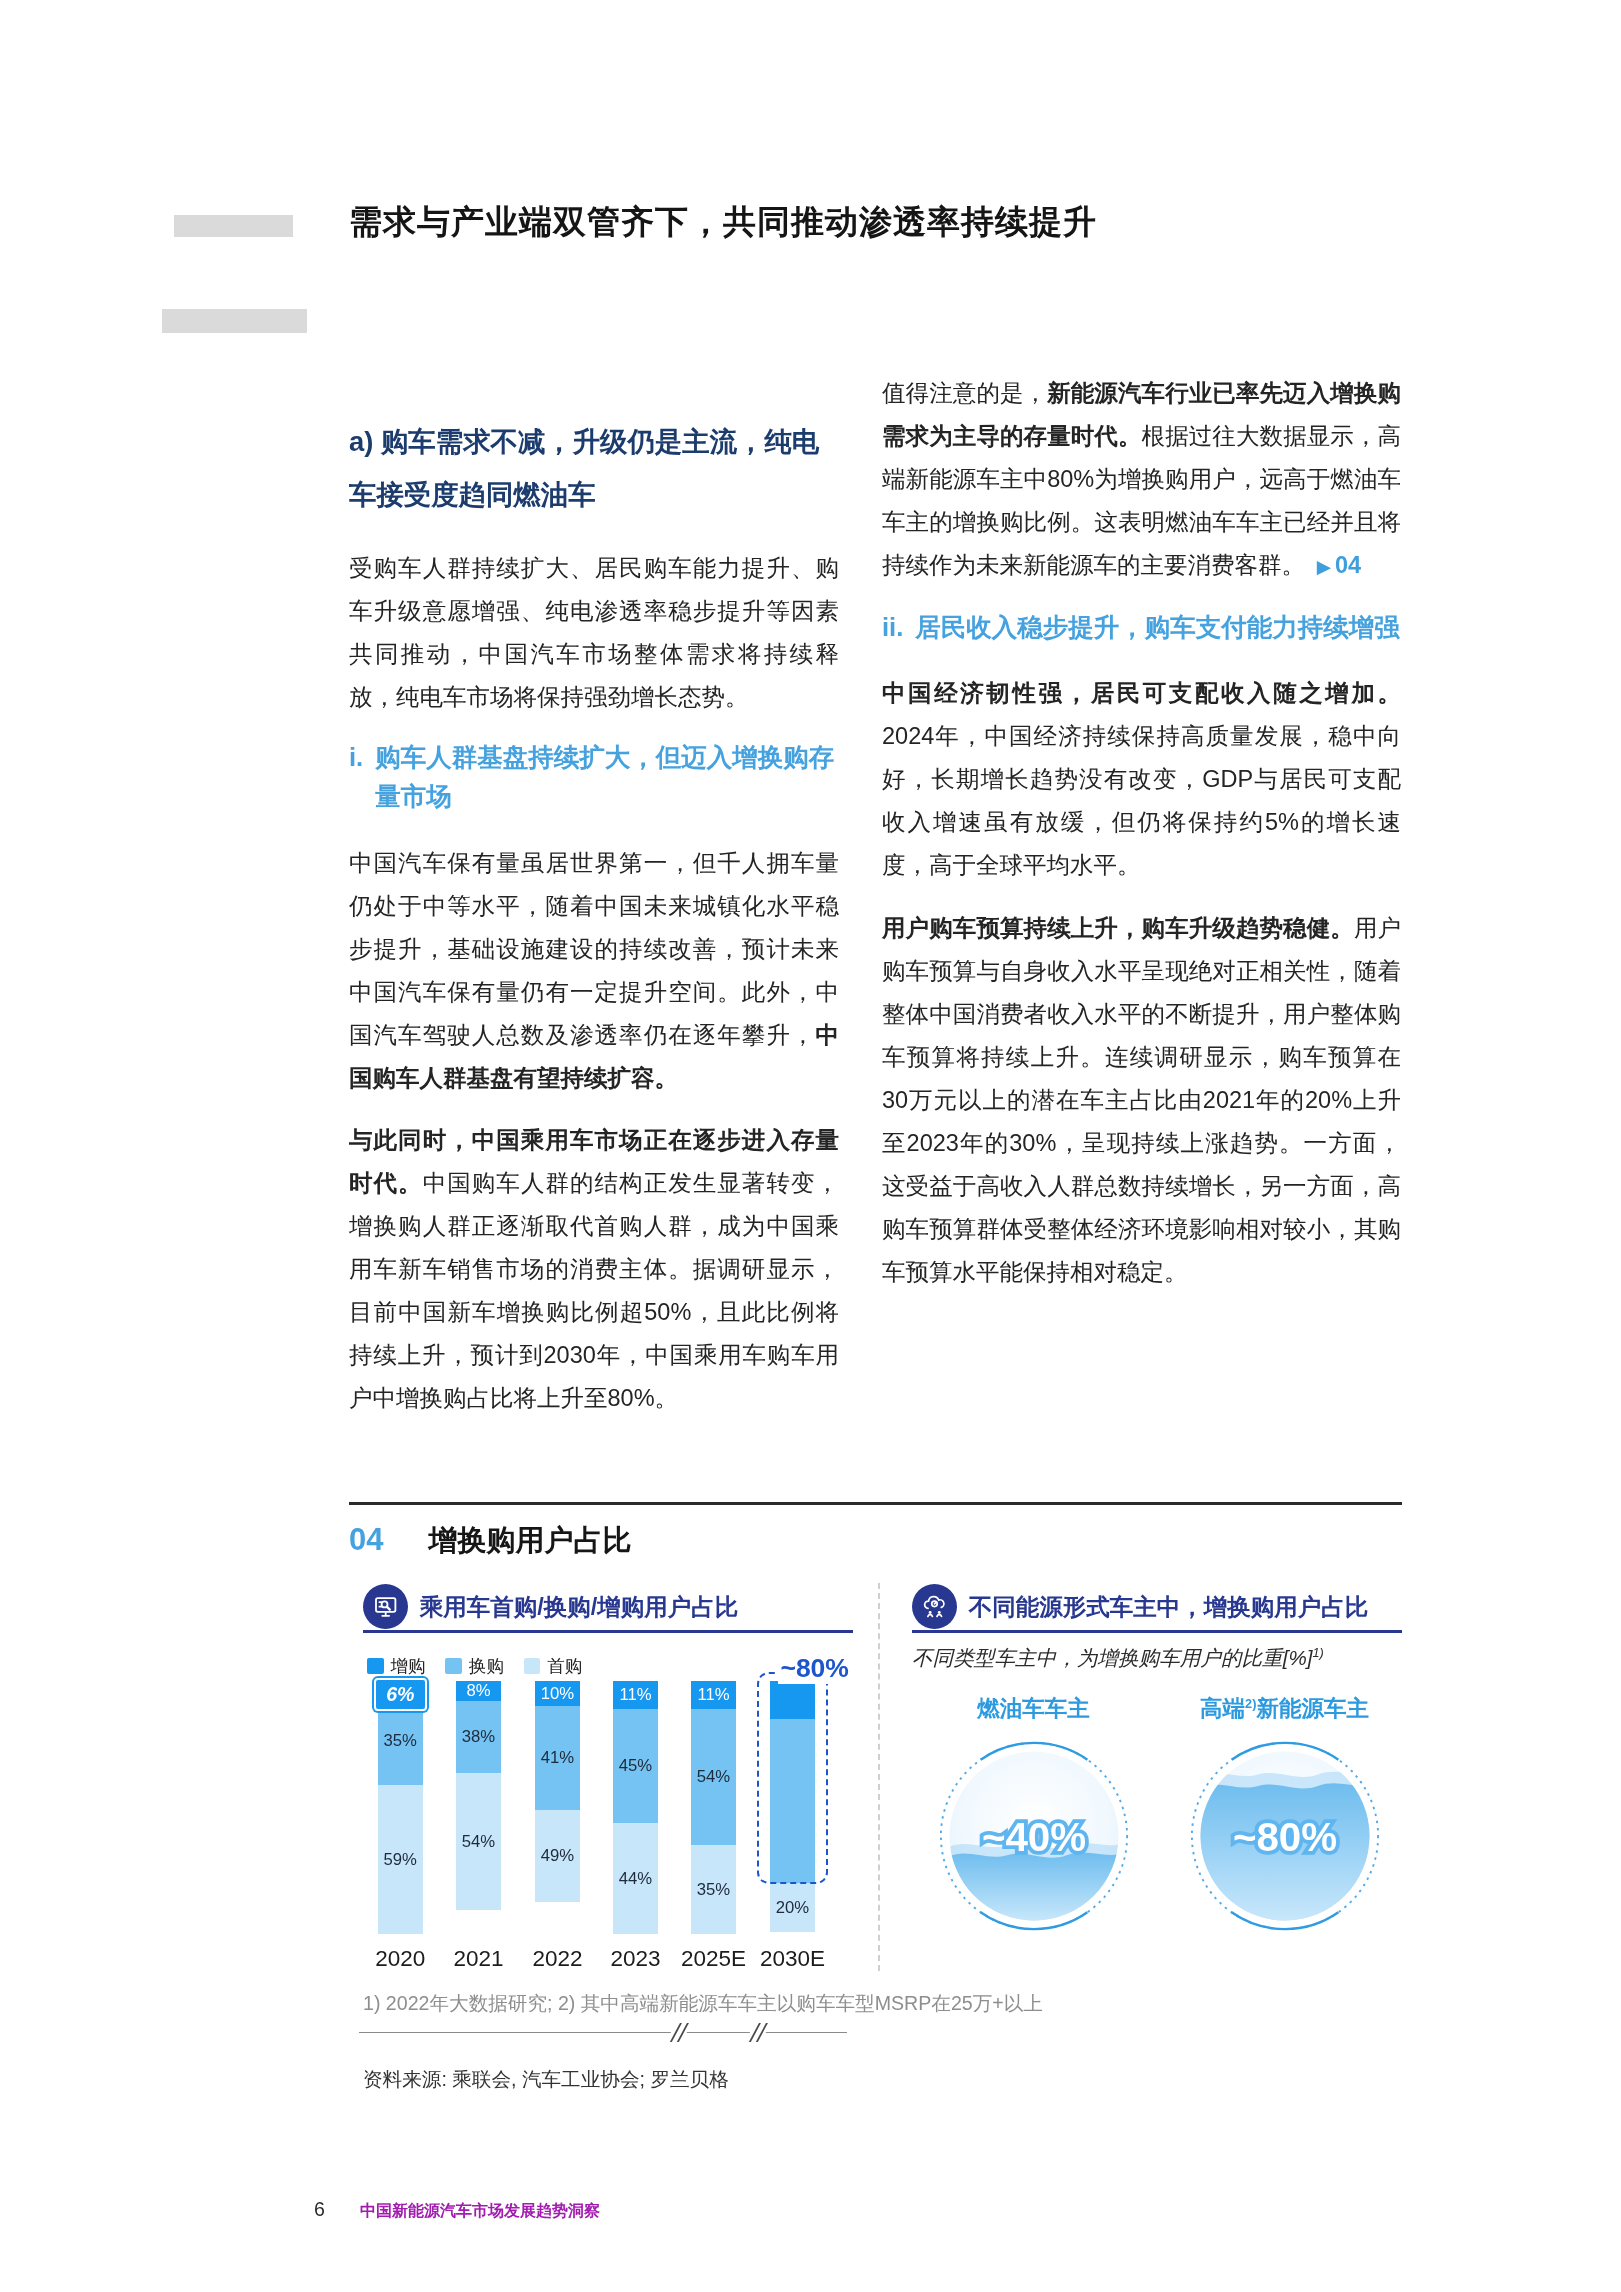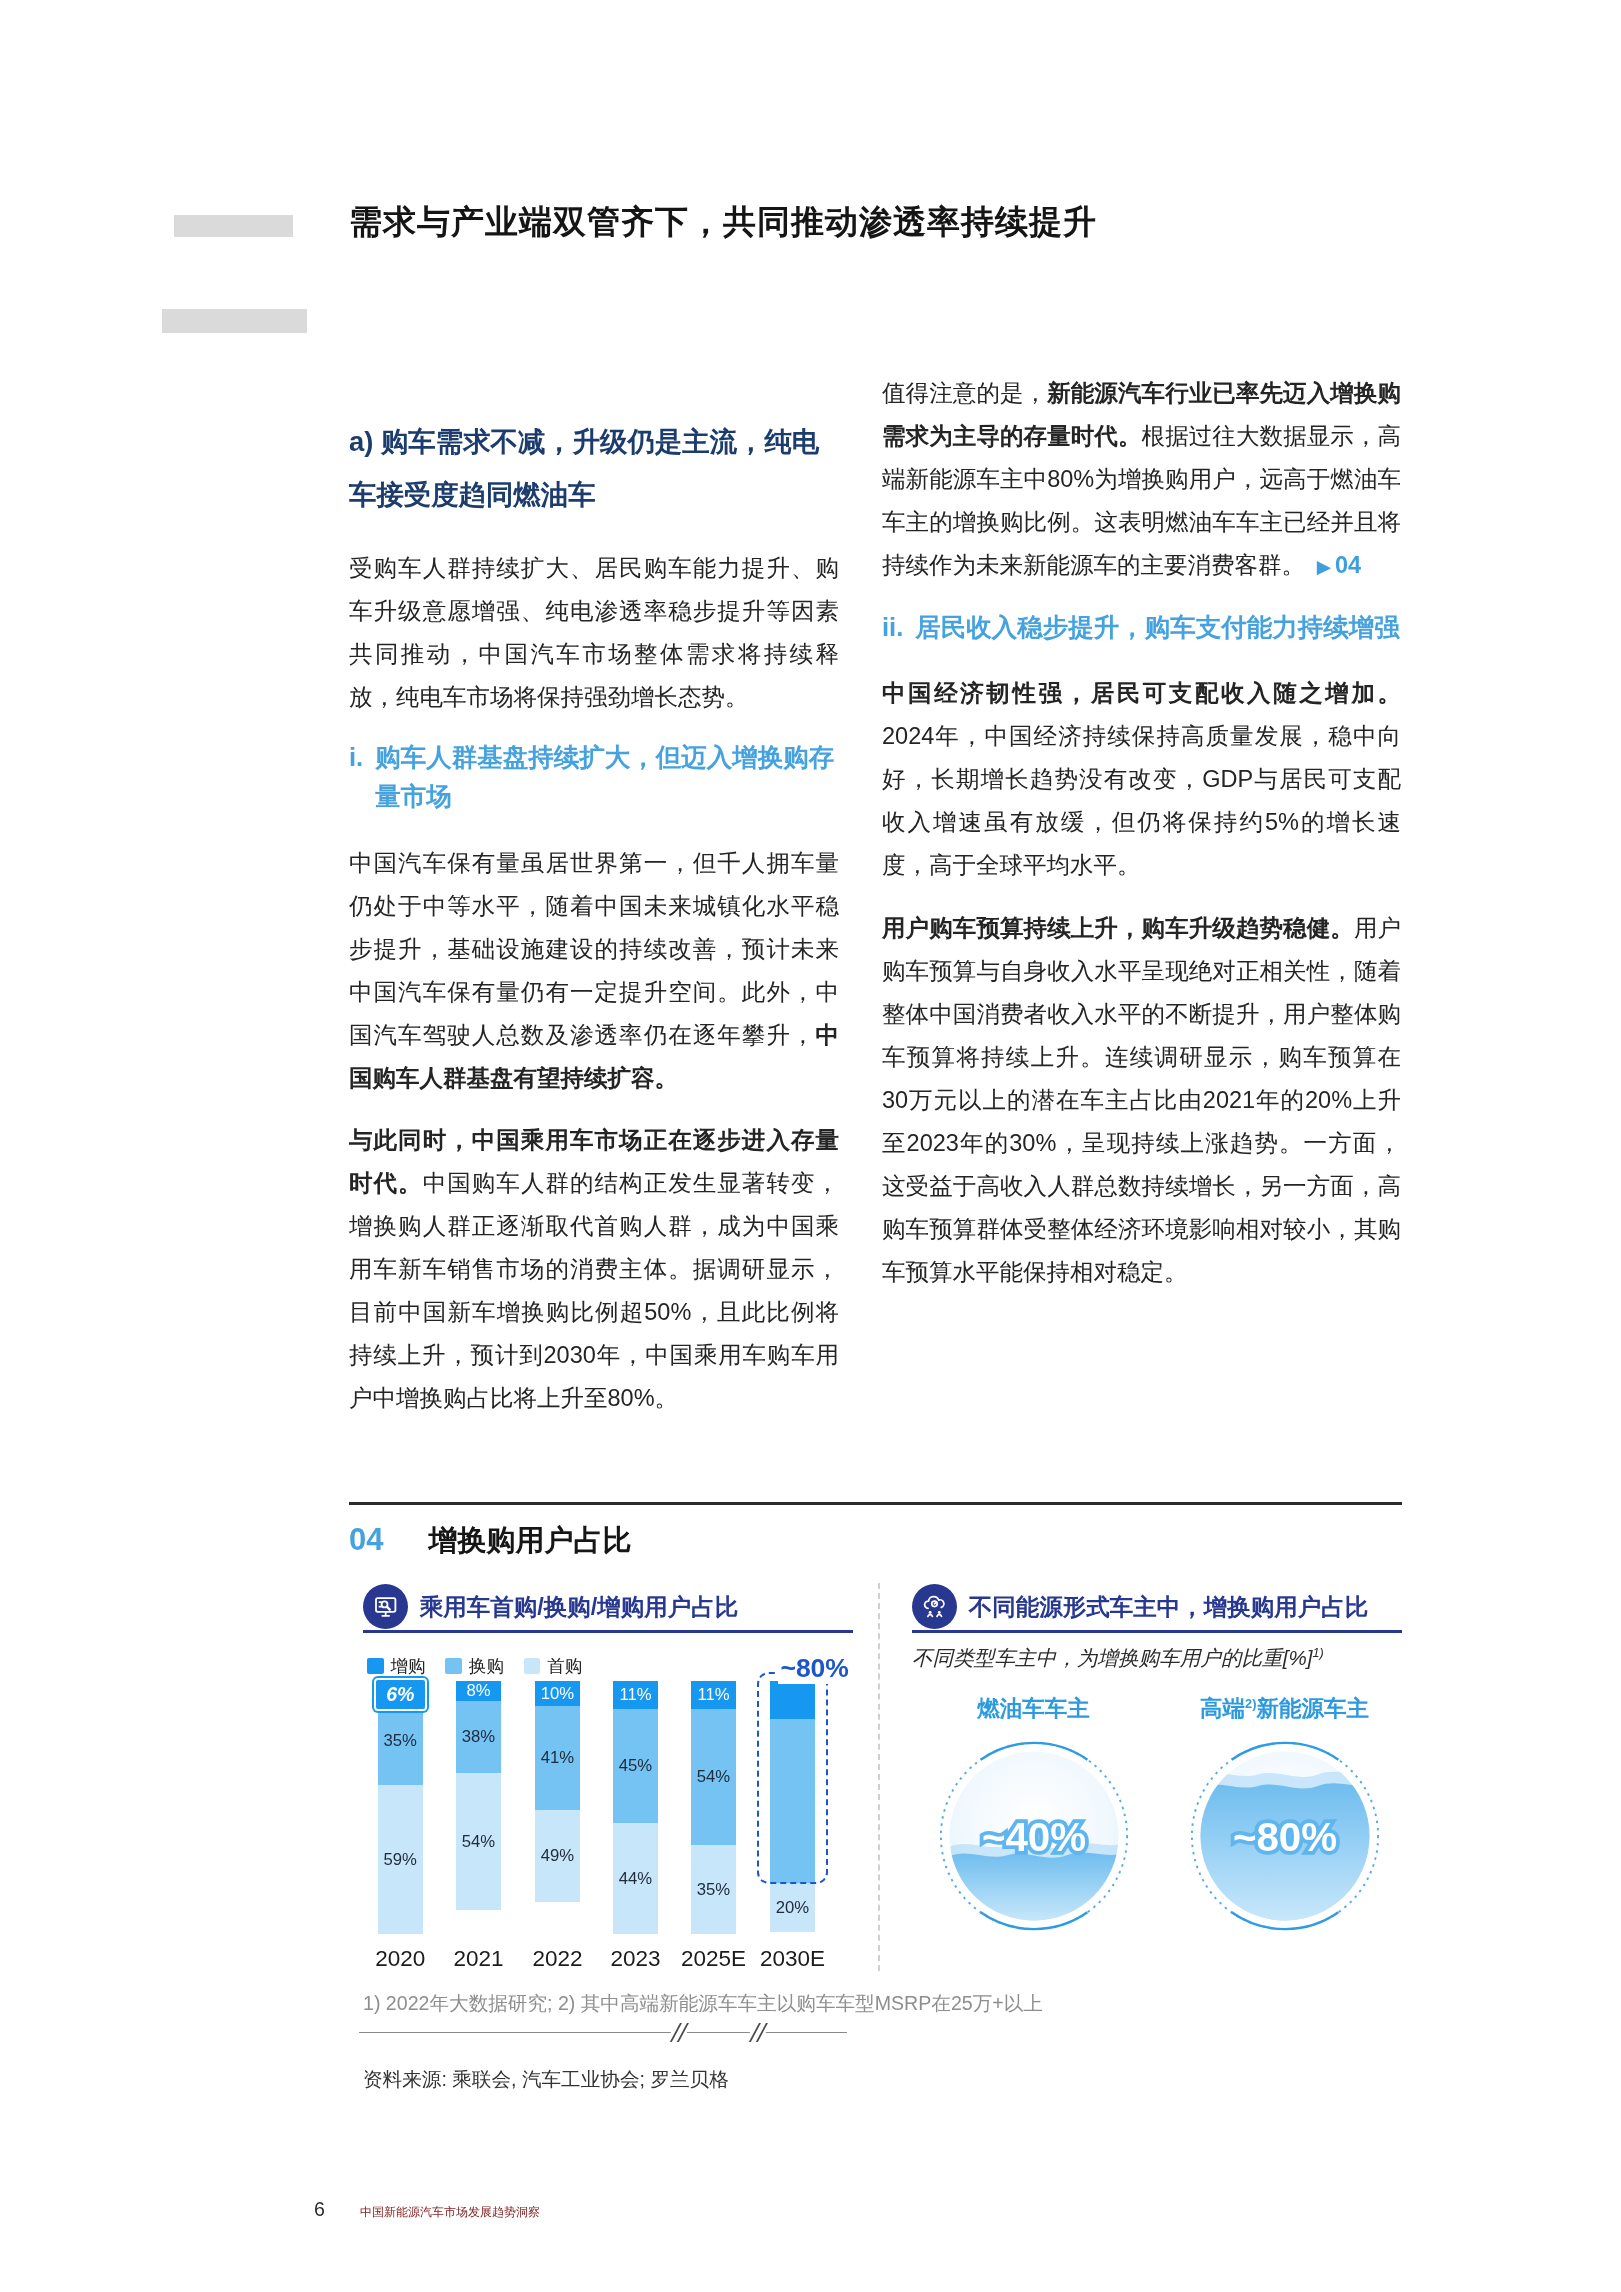--- a/index.html
+++ b/index.html
@@ -70,21 +70,21 @@
   .gauge-row { position:absolute; left:2px; top:110px; width:100%; display:flex;gap:12px; }
   .gauge-cell { flex:1 1 50%; display:flex; flex-direction:column; align-items:center; }
   .gauge-label { font-size:22.5px; font-weight:700; color:#2D9AE0; height:33px; }
   .gauge-svg { margin-top:13.7px; width:192px; height:192px; }
 
   
   .footnote { position:absolute; left:363px; top:1990px; font-size:19.6px; color:#8E8E8E; }
   .source { position:absolute; left:363px; top:2066px; font-size:19.6px; color:#333333; }
   .footer { position:absolute; left:314px; top:2198px; display:flex; align-items:baseline; gap:35px; }
   .footer .pnum { font-size:19.6px; color:#2b2b2b; }
-  .footer .ftitle { font-size:12px; font-weight:400; color:#7f1d1d; }
+  .footer .ftitle { font-size:16px; font-weight:700; color:#a21caf; }
 </style>
 </head>
 <body>
 
 <div class="page">
 
   <div class="deco deco1"></div>
   <div class="deco deco2"></div>
 
   <h1 class="main-title">需求与产业端双管齐下，共同推动渗透率持续提升</h1>

